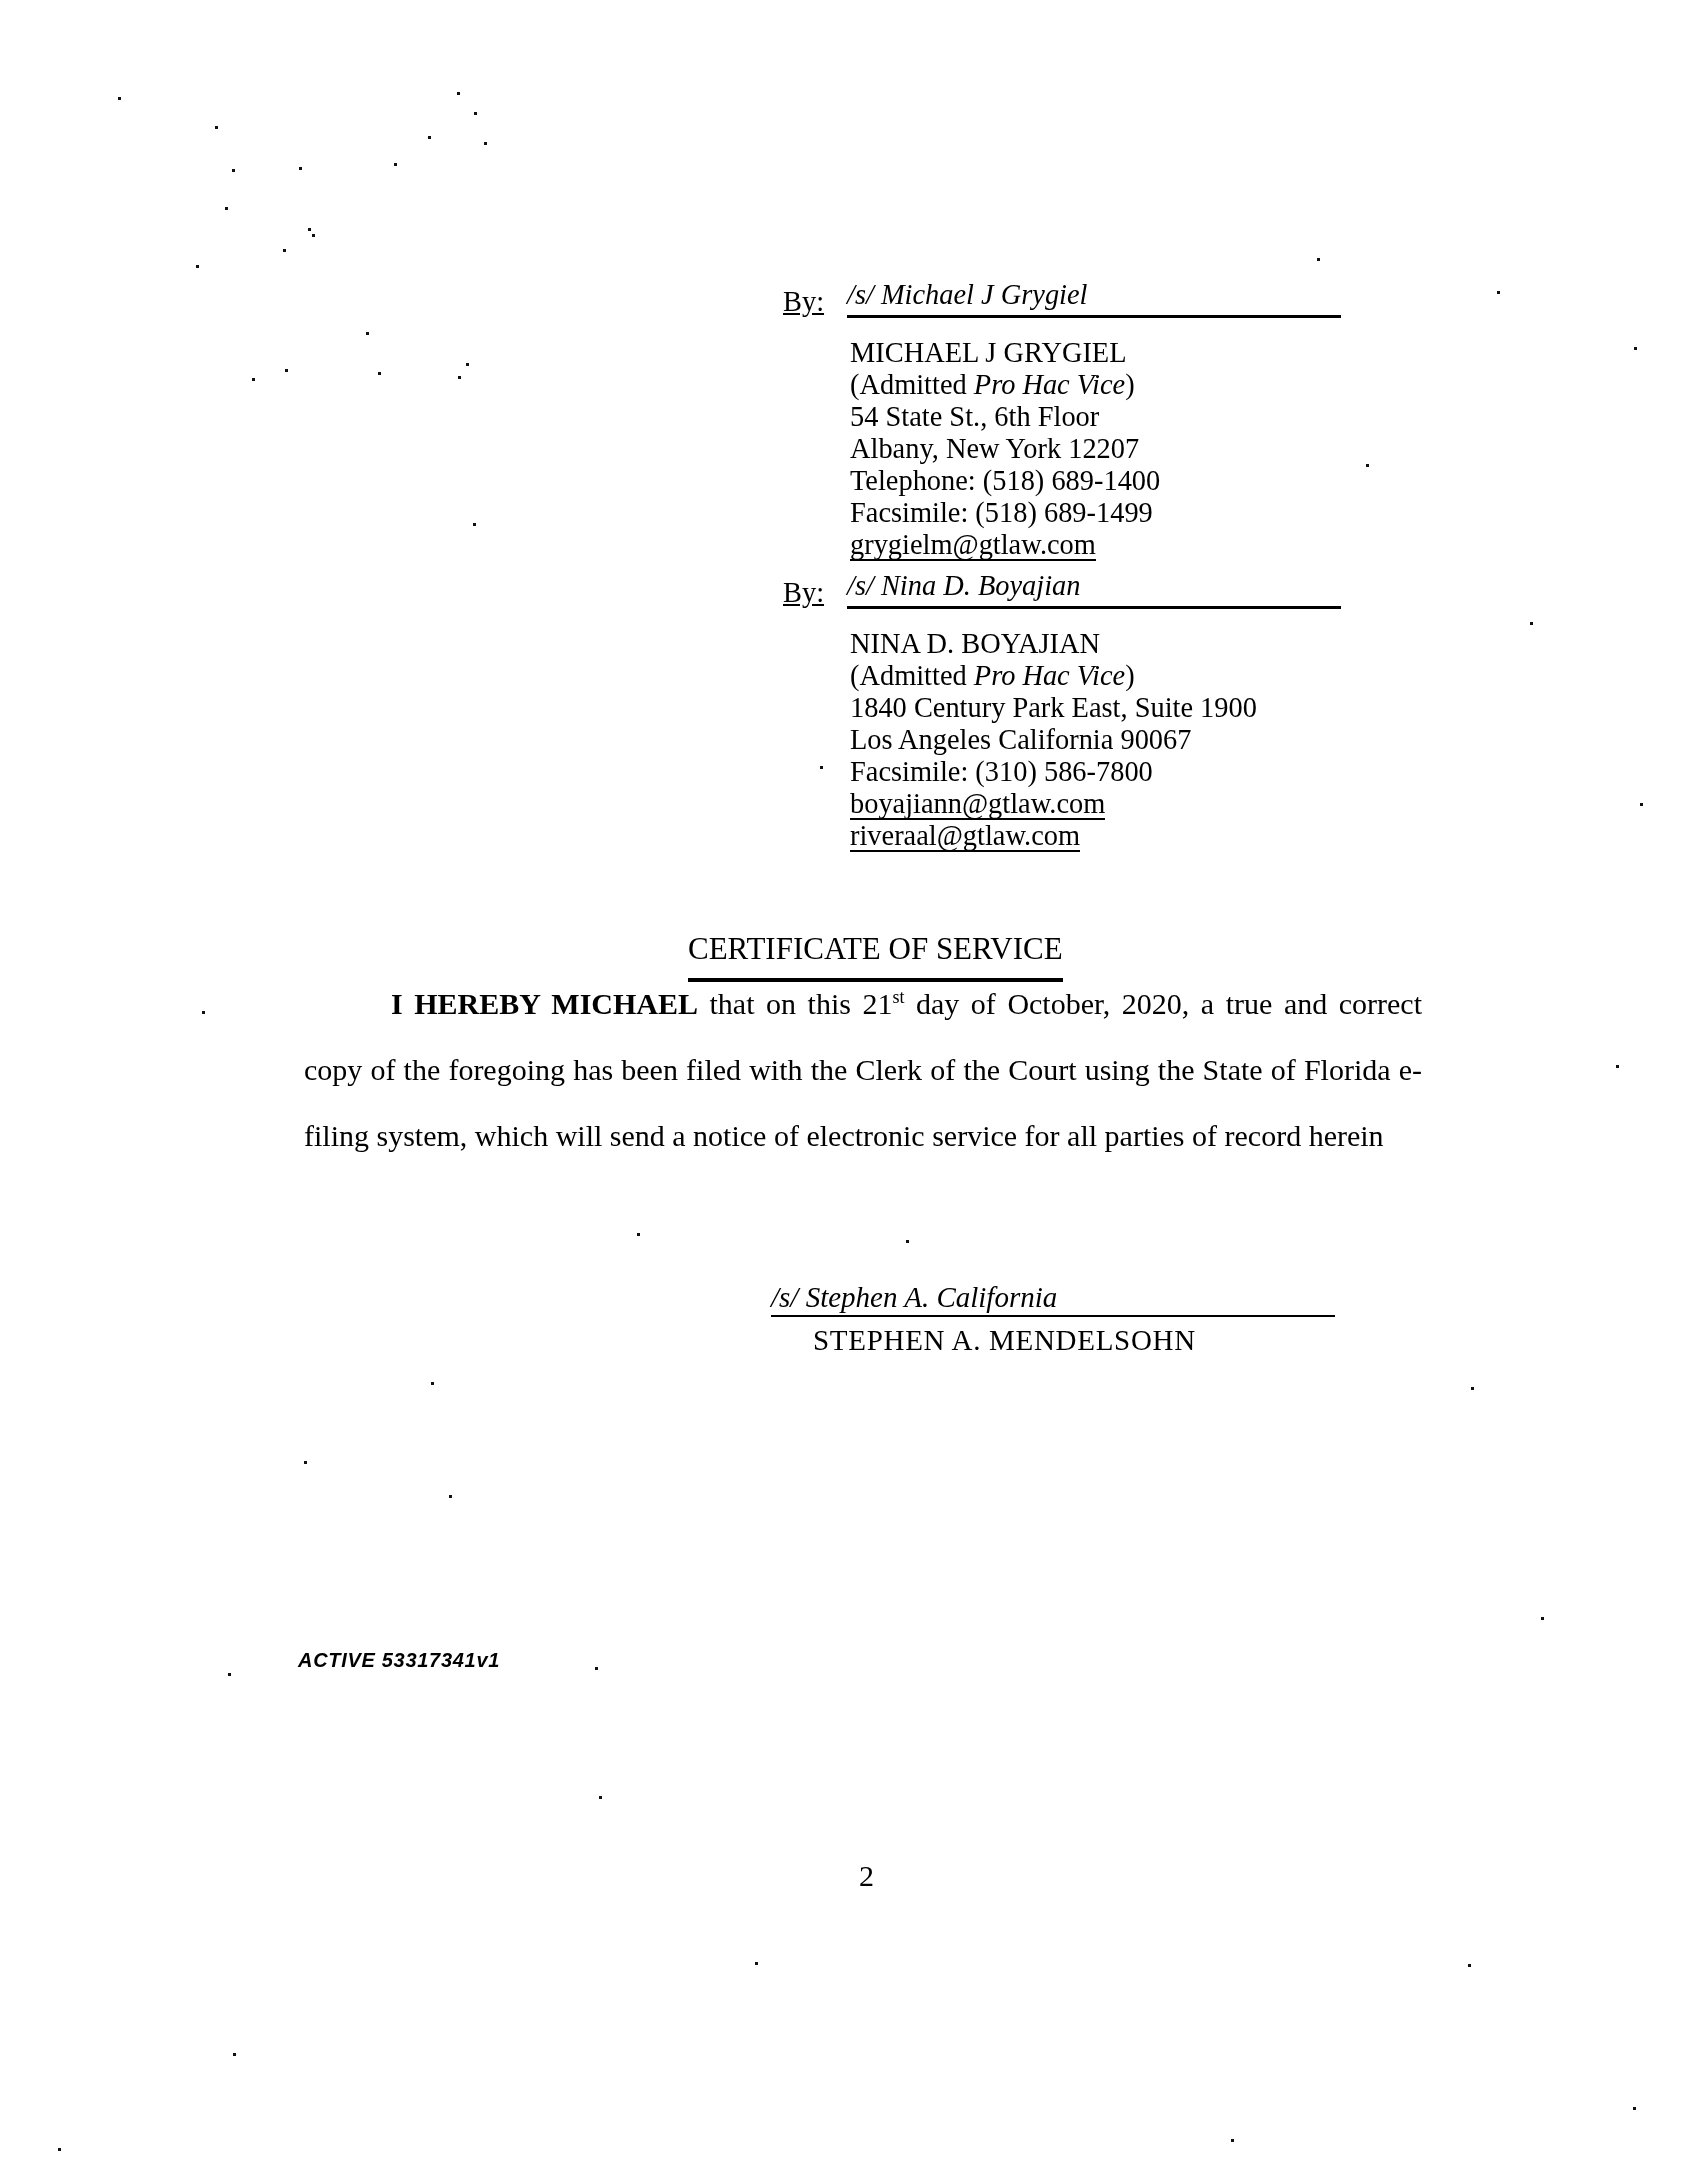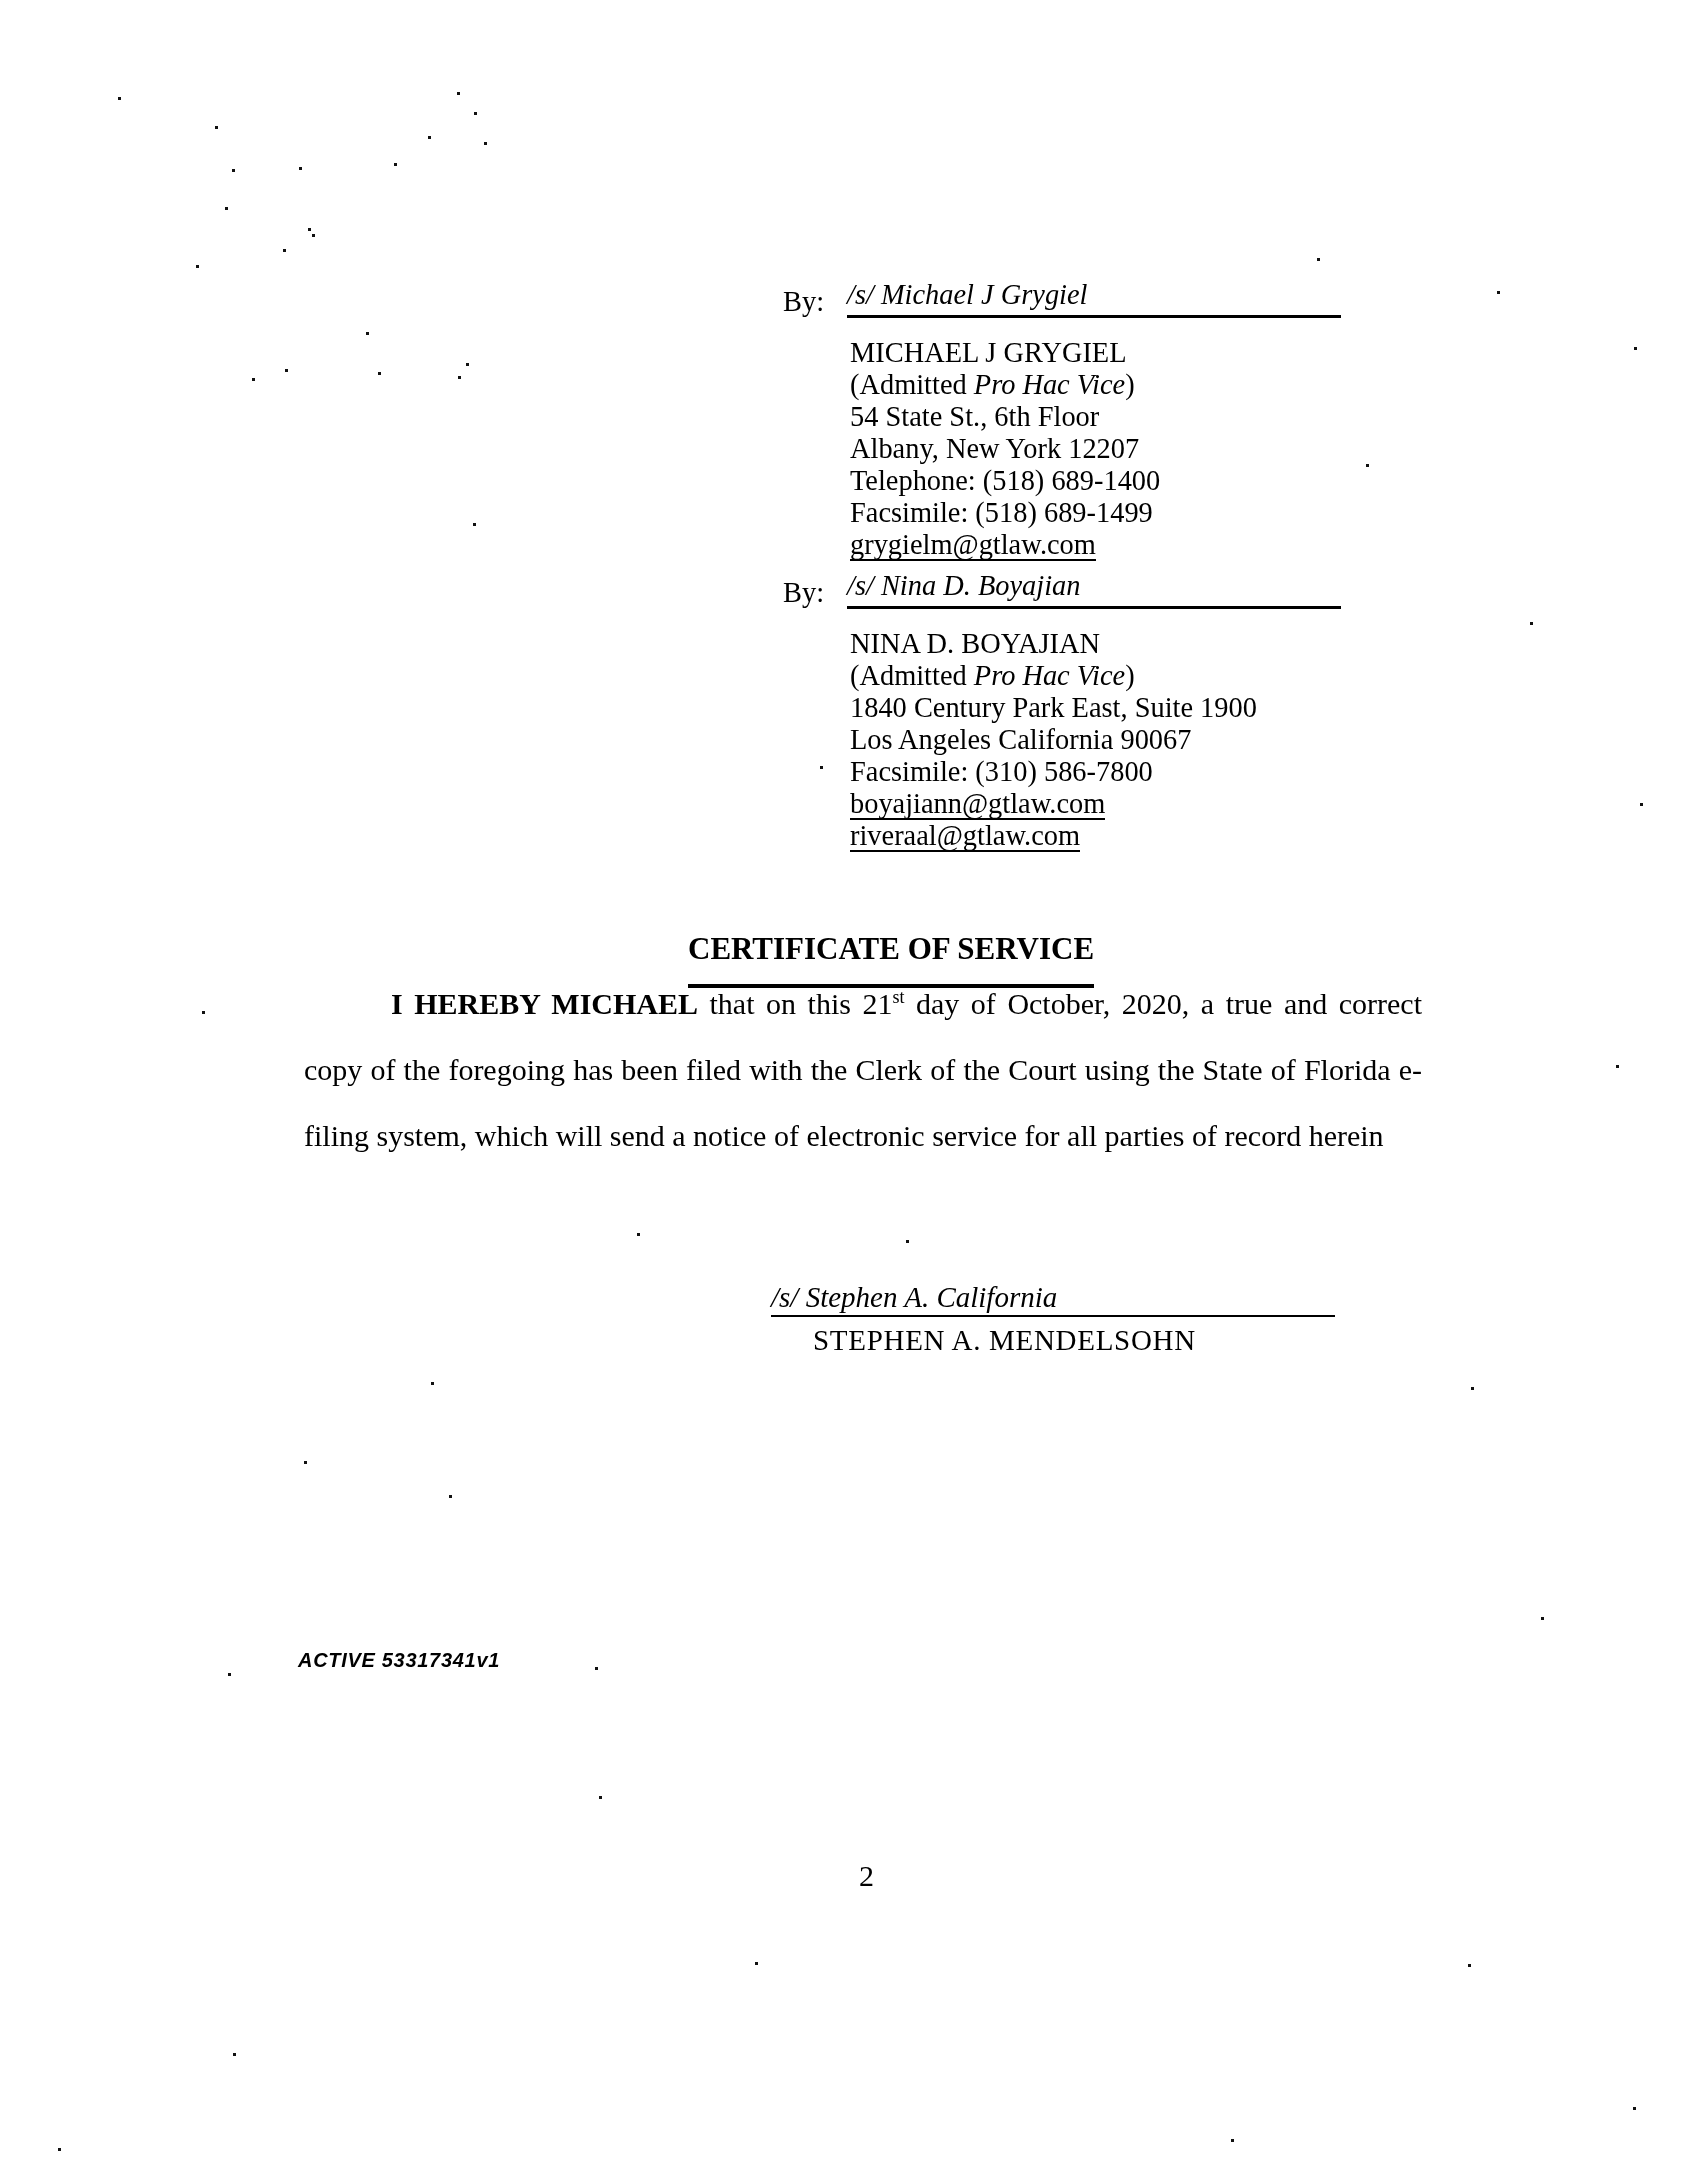--- a/index.html
+++ b/index.html
@@ -46,21 +46,21 @@
   .sig-block {
     position: absolute;
     left: 783px;
     font-size: 28.4px;
     line-height: 32px;
     white-space: nowrap;
   }
   .sig-block.first  { top: 279px; }
   .sig-block.second { top: 570px; }
   .by-row { display: flex; align-items: flex-end; }
-  .by-label { width: 64px; }
+  .by-label { width: 64px; text-decoration: underline; }
   .sig-rule {
     display: inline-block;
     width: 494px;
     border-bottom: 3.3px solid #000;
     padding-bottom: 4px;
   }
   .sig-rule i { font-style: italic; }
   .sig-lines { margin-left: 67px; margin-top: 19px; }
   .sig-lines > div { height: 32px; }
   .email-line {
@@ -68,23 +68,23 @@
     border-bottom: 2px solid #000;
     line-height: 28.4px;
   }
 
   
   .cert-heading {
     position: absolute;
     top: 905px;
     left: 688px;
     font-size: 31px;
-    font-weight: bold;
+    font-weight: normal;
     border-bottom: 4px solid #000;
-    padding-bottom: 17px;
+    padding-bottom: 11px;
     white-space: nowrap;
   }
   .cert-para {
     position: absolute;
     top: 971px;
     left: 304px;
     width: 1118px;
     margin: 0;
     font-size: 30px;
     line-height: 66px;

